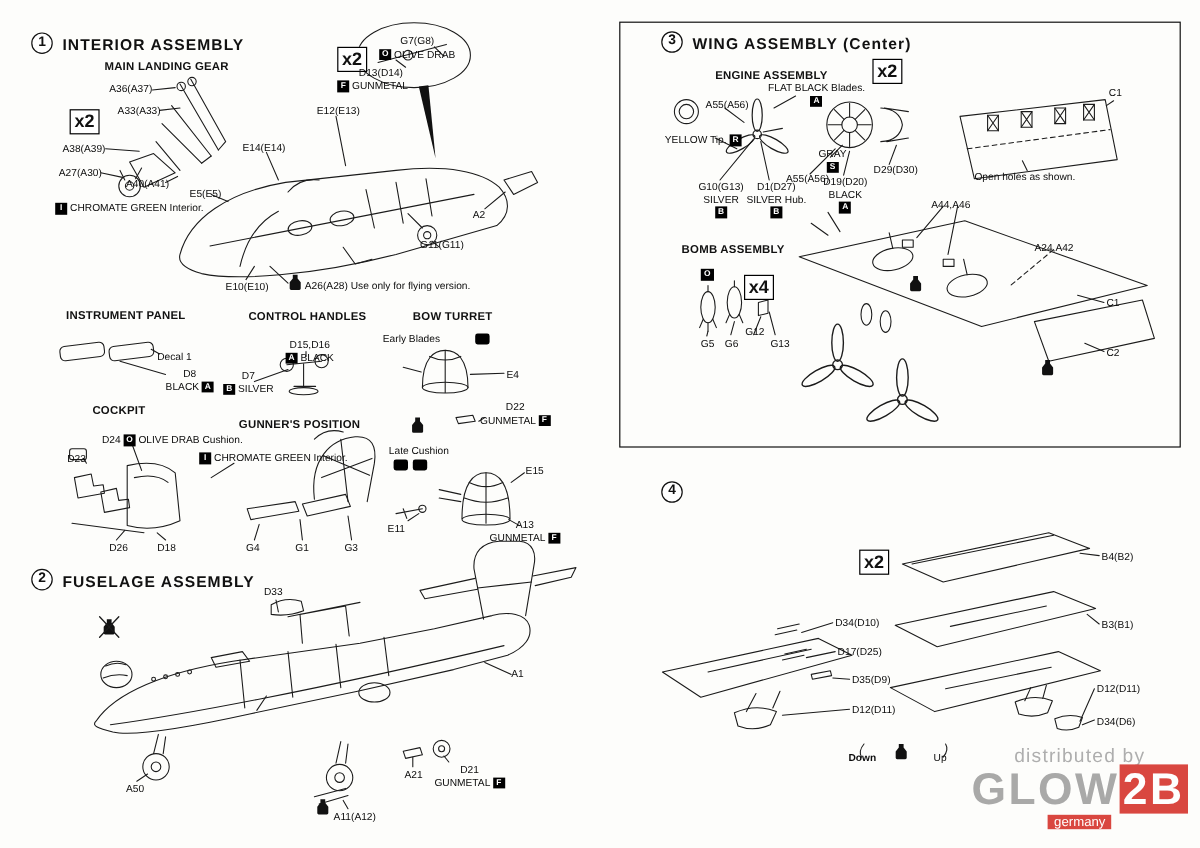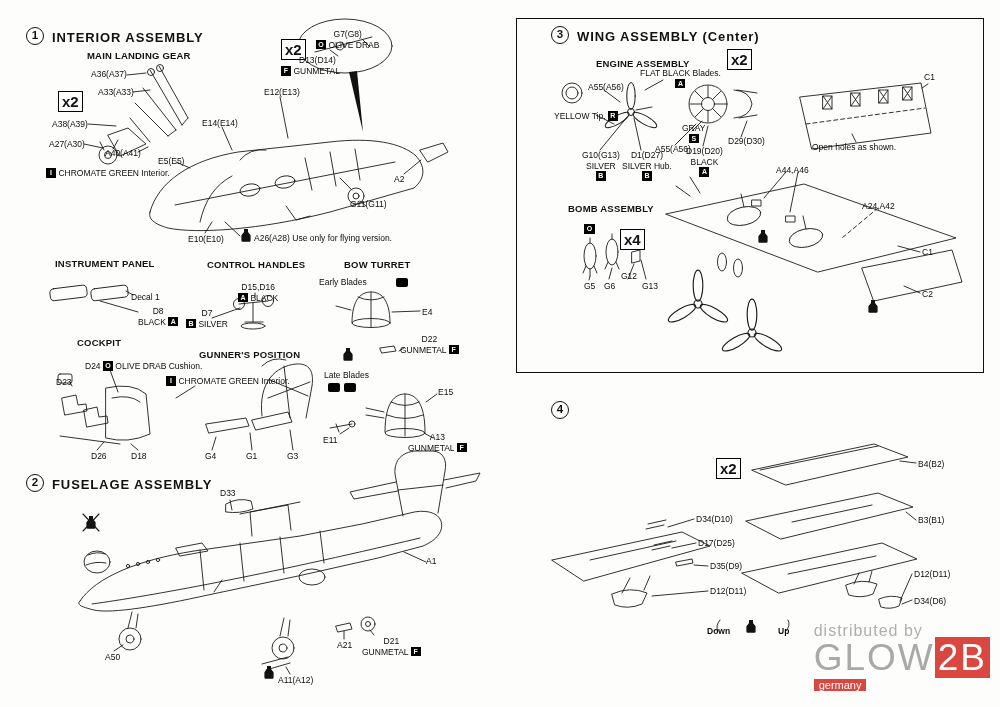--- a/index.html
+++ b/index.html
@@ -22,23 +22,23 @@
     display:inline-block; width:10px; height:9.5px; background:#000; color:#fff;
     font-size:7px; font-weight:bold; text-align:center; line-height:9.5px; vertical-align:1px;
   }
   .code.abs { position:absolute; width:11px; height:10px; line-height:10px; }
   .mult {
     position:absolute; border:1.2px solid #000; background:#fff; font-weight:bold;
     font-size:15px; line-height:1; padding:2px 3px; white-space:nowrap;
   }
   .icon-box { position:absolute; background:#000; border-radius:2px; width:12px; height:9px; }
   .frame { position:absolute; border:1.3px solid #111; }
-  .wm { position:absolute; right:10px; bottom:14px; text-align:left; opacity:.9; }
+  .wm { position:absolute; right:10px; bottom:14px; text-align:center; opacity:.9; }
   .wm-line { font-size:16px; color:#a6a6a6; letter-spacing:1px; }
-  .wm-brand { font-size:37px; font-weight:normal; letter-spacing:2px; line-height:.95; color:#a0a0a0; }
+  .wm-brand { font-size:37px; font-weight:bold; letter-spacing:2px; line-height:.95; color:#a0a0a0; }
   .wm-b { background:#d6342c; color:#fff; padding:0 3px; }
   .wm-country { display:inline-block; font-size:11px; color:#fff; background:#d6342c; padding:0 5px; margin-top:1px; }
 </style>
 </head>
 <body>
 
 <div class="page">
 
   <svg class="art" width="1000" height="707" viewBox="0 0 1000 707">
     <defs>
@@ -324,21 +324,21 @@
 
   <div class="sub" style="left:344px;top:259px">BOW TURRET</div>
   <div class="lbl" style="left:319px;top:277px">Early Blades</div>
   <div class="icon-box" style="left:396px;top:278px"></div>
   <div class="lbl" style="left:422px;top:307px">E4</div>
   <div class="lbl ctr" style="left:400px;top:334px">
     <span>D22</span><br>
     <span>GUNMETAL</span>
     <span class="code">F</span>
   </div>
-  <div class="lbl" style="left:324px;top:370px">Late Blades</div>
+  <div class="lbl" style="left:324px;top:370px">Late Cushion</div>
   <div class="icon-box" style="left:328px;top:383px"></div>
   <div class="icon-box" style="left:344px;top:383px"></div>
   <div class="lbl" style="left:438px;top:387px">E15</div>
   <div class="lbl" style="left:323px;top:435px">E11</div>
   <div class="lbl ctr" style="left:408px;top:432px">
     <span>A13</span><br>
     <span>GUNMETAL</span>
     <span class="code">F</span>
   </div>
 
@@ -430,21 +430,21 @@
   <div class="mult" style="left:716px;top:458px">x2</div>
   <div class="lbl" style="left:918px;top:459px">B4(B2)</div>
   <div class="lbl" style="left:918px;top:515px">B3(B1)</div>
   <div class="lbl" style="left:914px;top:569px">D12(D11)</div>
   <div class="lbl" style="left:914px;top:596px">D34(D6)</div>
   <div class="lbl" style="left:696px;top:514px">D34(D10)</div>
   <div class="lbl" style="left:698px;top:538px">D17(D25)</div>
   <div class="lbl" style="left:710px;top:561px">D35(D9)</div>
   <div class="lbl" style="left:710px;top:586px">D12(D11)</div>
   <div class="lbl" style="left:707px;top:626px;font-weight:bold">Down</div>
-  <div class="lbl" style="left:778px;top:626px;font-weight:bold">Up</div>
+  <div class="lbl" style="left:778px;top:626px;font-weight:normal">Up</div>
 
   <div class="wm">
     <div class="wm-line">distributed by</div>
     <div class="wm-brand"><span>GLOW</span><span class="wm-b">2B</span></div>
     <span class="wm-country">germany</span>
   </div>
 
 </div>
 
 </body></html>

